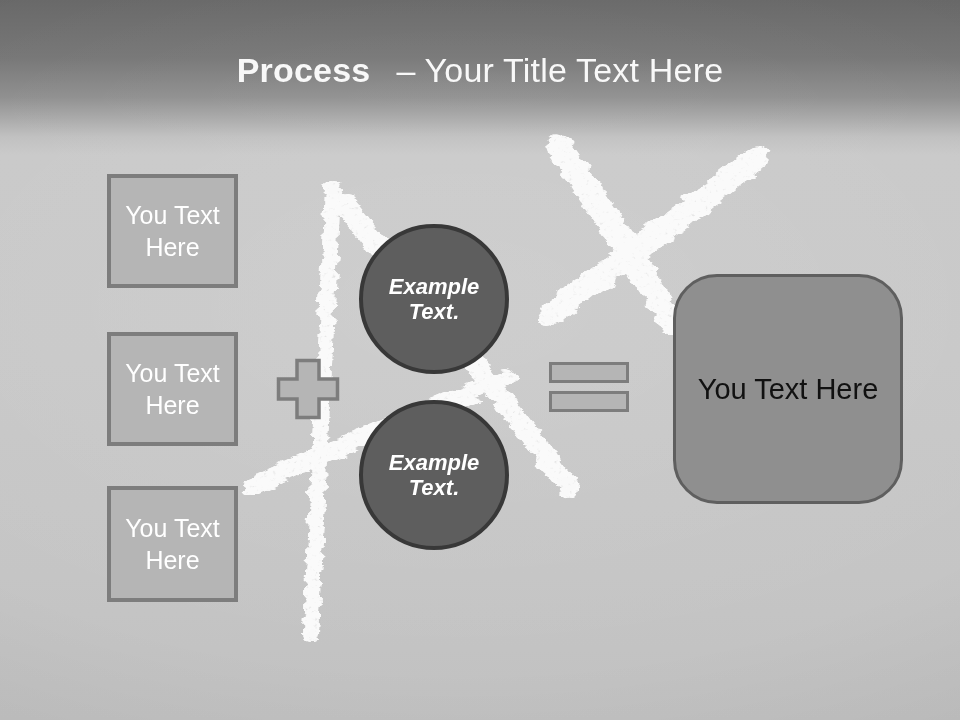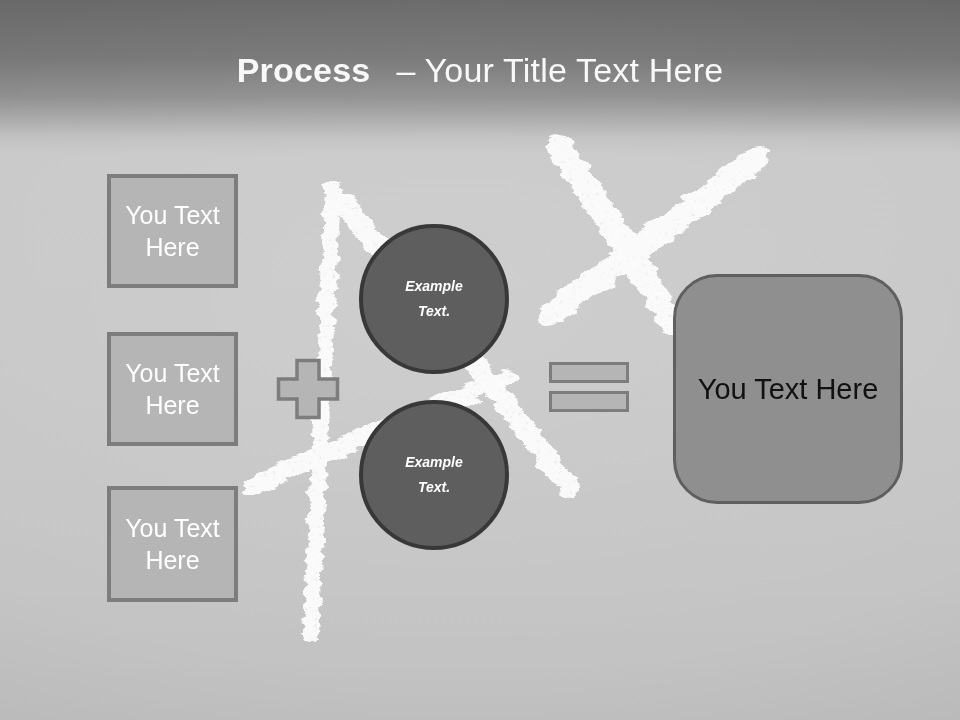--- a/index.html
+++ b/index.html
@@ -45,21 +45,21 @@
     font-size:25px;line-height:32px;
   }
   .sq .lbl{width:100px;}
   .sq1{top:174px;} .sq2{top:332px;} .sq3{top:486px;height:116px;}
 
   .circle{
     width:150px;height:150px;border-radius:50%;
     background:var(--circle_fill,#5e5e5e);
     border:4px solid var(--circle_border,#383838);
     color:var(--circle_text,#ffffff);
-    font-size:14px;line-height:25px;font-weight:700;font-style:italic;
+    font-size:22px;line-height:25px;font-weight:700;font-style:italic;
     left:359px;
   }
   .circle .lbl{width:92px;}
   .circle1{top:224px;} .circle2{top:400px;}
 
   .plus-wrap{left:276px;top:358px;width:64px;height:62px;}
   .eq-bar{
     left:549px;width:80px;height:21px;
     background:var(--box_fill,#b5b5b5);
     border:3px solid var(--box_border,#7d7d7d);

